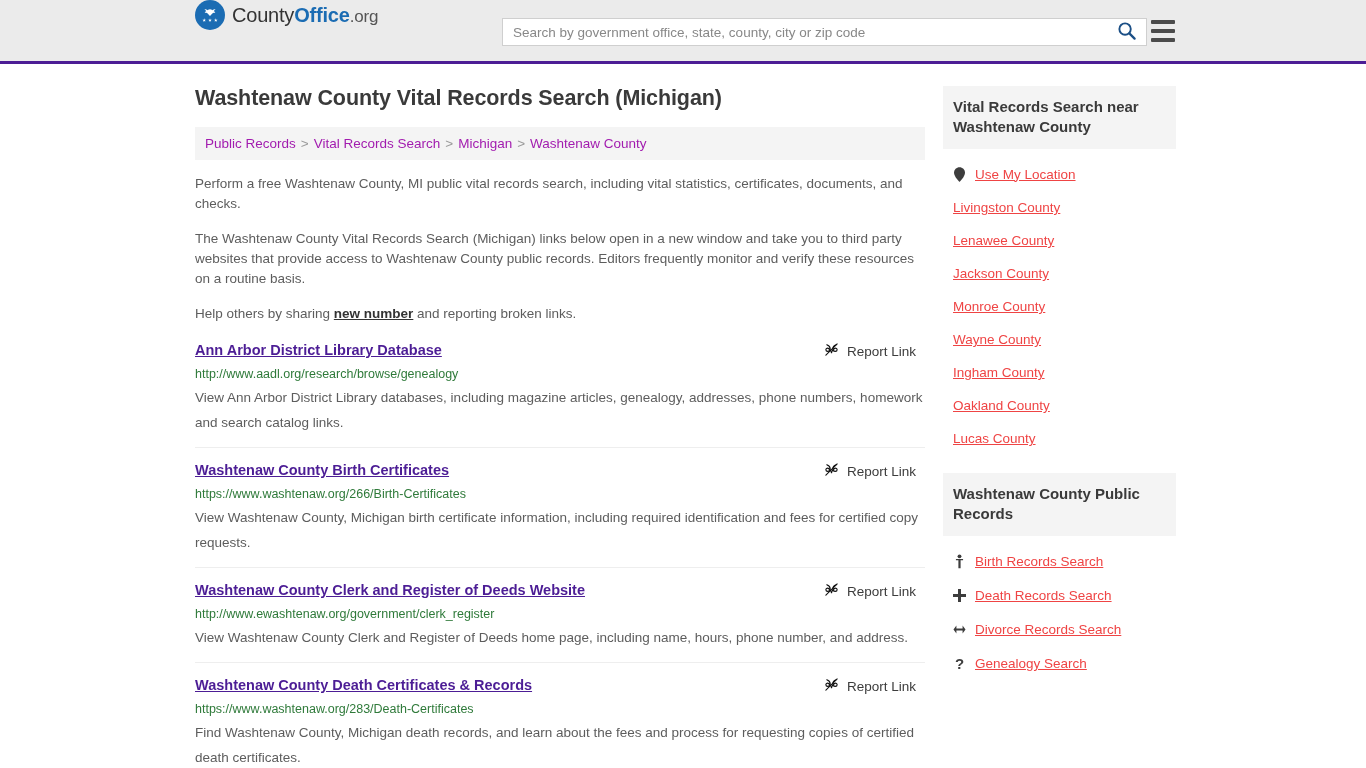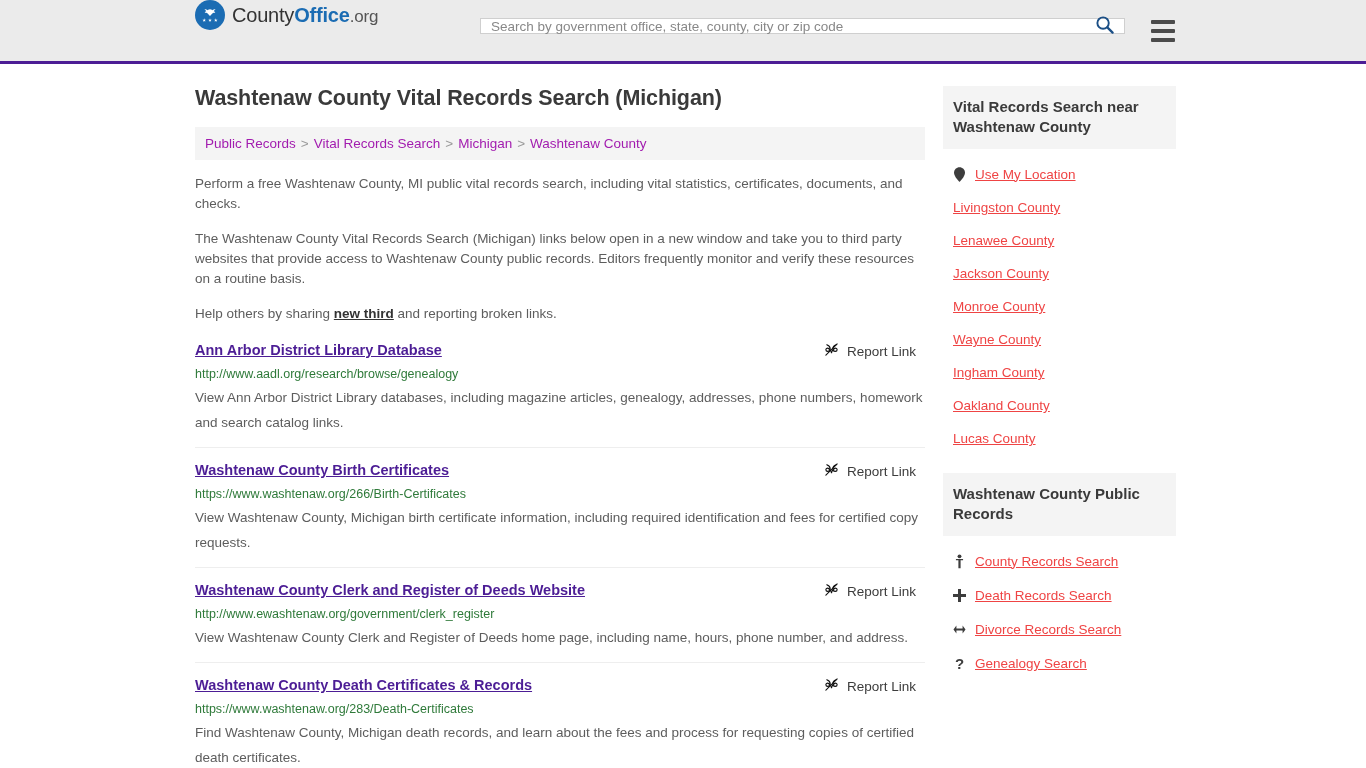--- a/index.html
+++ b/index.html
@@ -43,24 +43,24 @@
     font-size: 20px;
     letter-spacing: -0.2px;
     white-space: nowrap;
   }
   .brand-text .t1 { color: #333333; }
   .brand-text .t2 { color: #1b6cb3; font-weight: bold; }
   .brand-text .t3 { color: #555555; font-size: 17px; }
 
   .search-wrap {
     position: absolute;
-    left: 480px;
+    left: 502px;
     top: 18px;
     width: 645px;
-    height: 16px;
+    height: 28px;
     display: flex;
     align-items: center;
     background: #ffffff;
     border: 1px solid #cfcfcf;
     padding: 0 8px 0 10px;
   }
   .search-input {
     flex: 1;
     border: none;
     outline: none;
@@ -257,21 +257,21 @@
 
     <h1 class="page-title">Washtenaw County Vital Records Search (Michigan)</h1>
 
     <div class="breadcrumb">
       <a>Public Records</a><span class="sep">&gt;</span><a>Vital Records Search</a><span class="sep">&gt;</span><a>Michigan</a><span class="sep">&gt;</span><a>Washtenaw County</a>
     </div>
 
     <div class="intro">
       <p>Perform a free Washtenaw County, MI public vital records search, including vital statistics, certificates, documents, and checks.</p>
       <p>The Washtenaw County Vital Records Search (Michigan) links below open in a new window and take you to third party websites that provide access to Washtenaw County public records. Editors frequently monitor and verify these resources on a routine basis.</p>
-      <p><span>Help others by sharing </span><a>new third</a><span> and reporting broken links.</span></p>
+      <p><span>Help others by sharing </span><a>new number</a><span> and reporting broken links.</span></p>
     </div>
 
     <div class="results">
 
       <div class="result">
         <div class="result-head">
           <a class="result-title">Ann Arbor District Library Database</a>
           <span class="report-link">
             <span class="unlink-icon">
               <svg width="15" height="15" viewBox="0 0 16 16" aria-hidden="true">
@@ -390,21 +390,21 @@
       <div class="side-head">Washtenaw County Public Records</div>
       <div class="side-list">
 
         <div class="side-item">
           <span class="side-ico">
             <svg width="11" height="15" viewBox="0 0 12 16" aria-hidden="true">
               <circle cx="6" cy="2.4" r="2.1" fill="#3d3d3d"></circle>
               <path d="M2.1 5.4h7.8v1.3H7.2v8.7H4.8V6.7H2.1z" fill="#3d3d3d"></path>
             </svg>
           </span>
-          <a>County Records Search</a>
+          <a>Birth Records Search</a>
         </div>
 
         <div class="side-item">
           <span class="side-ico">
             <svg width="13" height="13" viewBox="0 0 14 14" aria-hidden="true">
               <path d="M5.4 0h3.2v5.4H14v3.2H8.6V14H5.4V8.6H0V5.4h5.4z" fill="#3d3d3d"></path>
             </svg>
           </span>
           <a>Death Records Search</a>
         </div>

